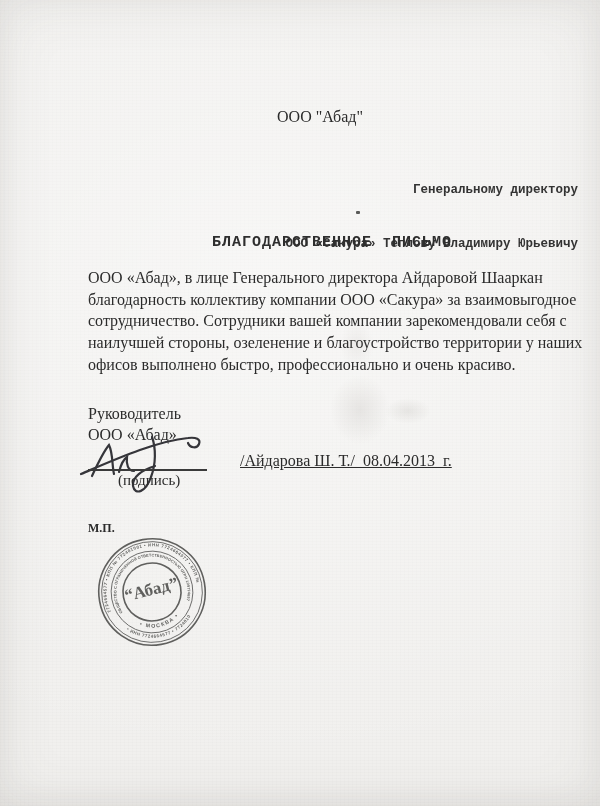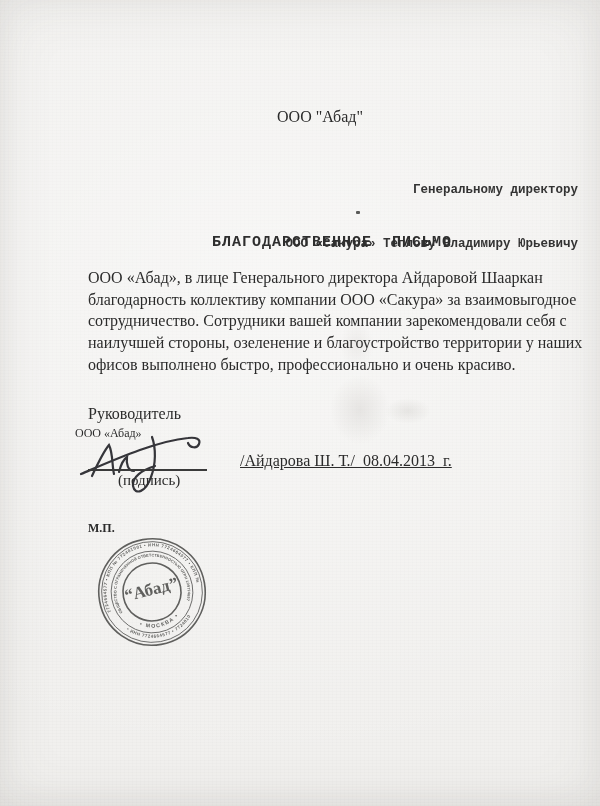--- a/index.html
+++ b/index.html
@@ -28,21 +28,21 @@
     font-size:12.5px; line-height:18px; color:#333; white-space:pre;
   }
   .title {
     left:0; top:234px; width:664px; text-align:center;
     font-family:"Liberation Mono", monospace; font-weight:bold;
     font-size:15px; letter-spacing:1px; color:#2e2e2e; white-space:pre;
   }
   .body-text { left:88px; top:267px; font-size:16px; line-height:21.7px; }
   .body-text div { white-space:pre; }
   .sig-role  { left:88px; top:405px; font-size:16px;text-align:center; }
-  .sig-co    { left:75px; top:426px; font-size:12px; }
+  .sig-co    { left:88px; top:426px; font-size:16px; }
   .sig-img   { left:76px; top:430px; }
   .sig-line  { left:88px; top:469px; width:119px; border-bottom:2px solid #3a3a3a; height:0; }
   .sig-cap   { left:118px; top:472px; font-size:15px; }
   .sig-name  { left:240px; top:452px; font-size:16px; white-space:pre;text-decoration:underline; }
   .mp        { left:88px; top:521px; font-size:12px;font-weight:bold; }
   .stamp     { left:95px; top:535px; width:114px; height:114px; transform:rotate(-10deg); opacity:.88; }
   .speck { width:4px; height:3px; background:#5a5a58; border-radius:1px; left:356px; top:211px; }
   .smudge-a { left:330px; top:375px; width:60px; height:70px; border-radius:50%;
               background:radial-gradient(ellipse, rgba(150,145,138,.16), rgba(0,0,0,0) 70%); }
   .smudge-b { left:340px; top:320px; width:34px; height:50px; border-radius:50%;

